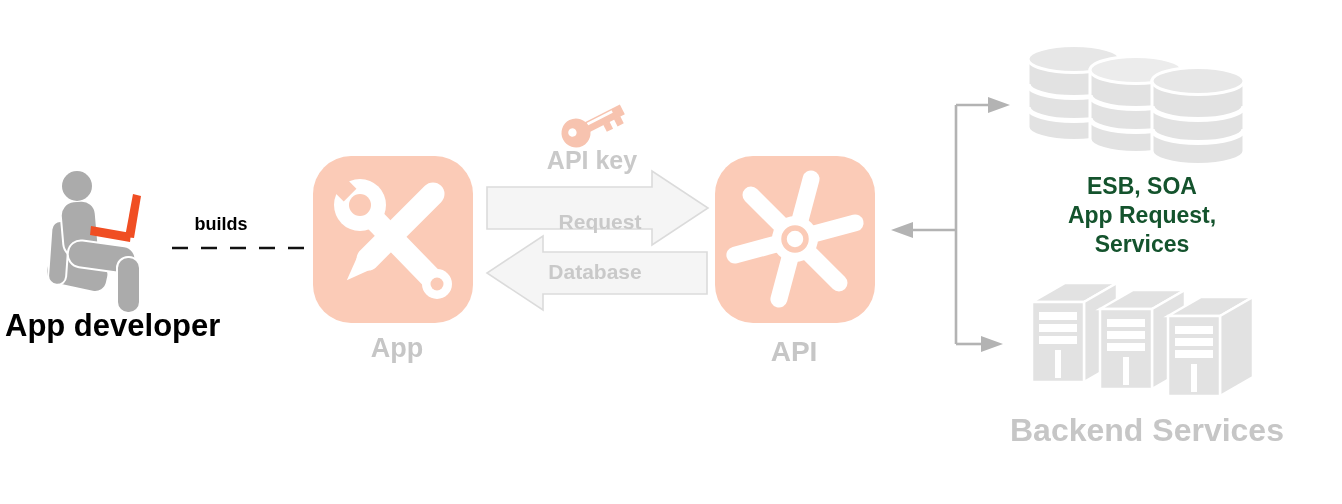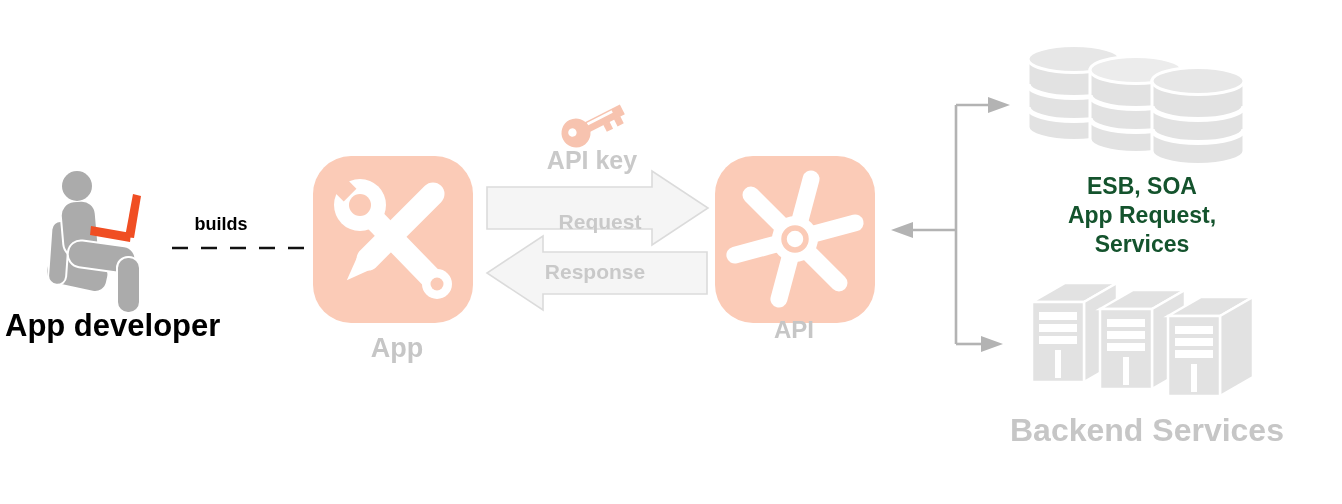--- a/index.html
+++ b/index.html
@@ -172,23 +172,23 @@
   <div class="lbl lbl-dark" style="left:5px;top:308px;width:190px;font-size:31px;">App developer</div>
 
   <div class="lbl lbl-dark" style="left:176px;top:214px;width:90px;font-size:18px;">builds</div>
 
   <div class="lbl lbl-muted" style="left:347px;top:333px;width:100px;font-size:27px;">App</div>
 
   <div class="lbl lbl-muted-sm" style="left:527px;top:146px;width:130px;font-size:25px;">API key</div>
 
   <div class="lbl lbl-muted-sm" style="left:535px;top:210px;width:130px;font-size:21px;">Request</div>
 
-  <div class="lbl lbl-muted-sm" style="left:525px;top:260px;width:140px;font-size:21px;">Response</div>
+  <div class="lbl lbl-muted-sm" style="left:525px;top:260px;width:140px;font-size:21px;">Database</div>
 
-  <div class="lbl lbl-muted" style="left:744px;top:316px;width:100px;font-size:24px;">API</div>
+  <div class="lbl lbl-muted" style="left:744px;top:336px;width:100px;font-size:28px;">API</div>
 
   <div class="lbl lbl-muted multiline" style="left:1042px;top:172px;width:200px;font-size:23px;line-height:29px;color:#14532d;">
     <span>ESB, SOA</span>
     <span>App Request,</span>
     <span>Services</span>
   </div>
 
   <div class="lbl lbl-muted" style="left:1010px;top:412px;width:260px;font-size:32px;">Backend Services</div>
 
 </div>

